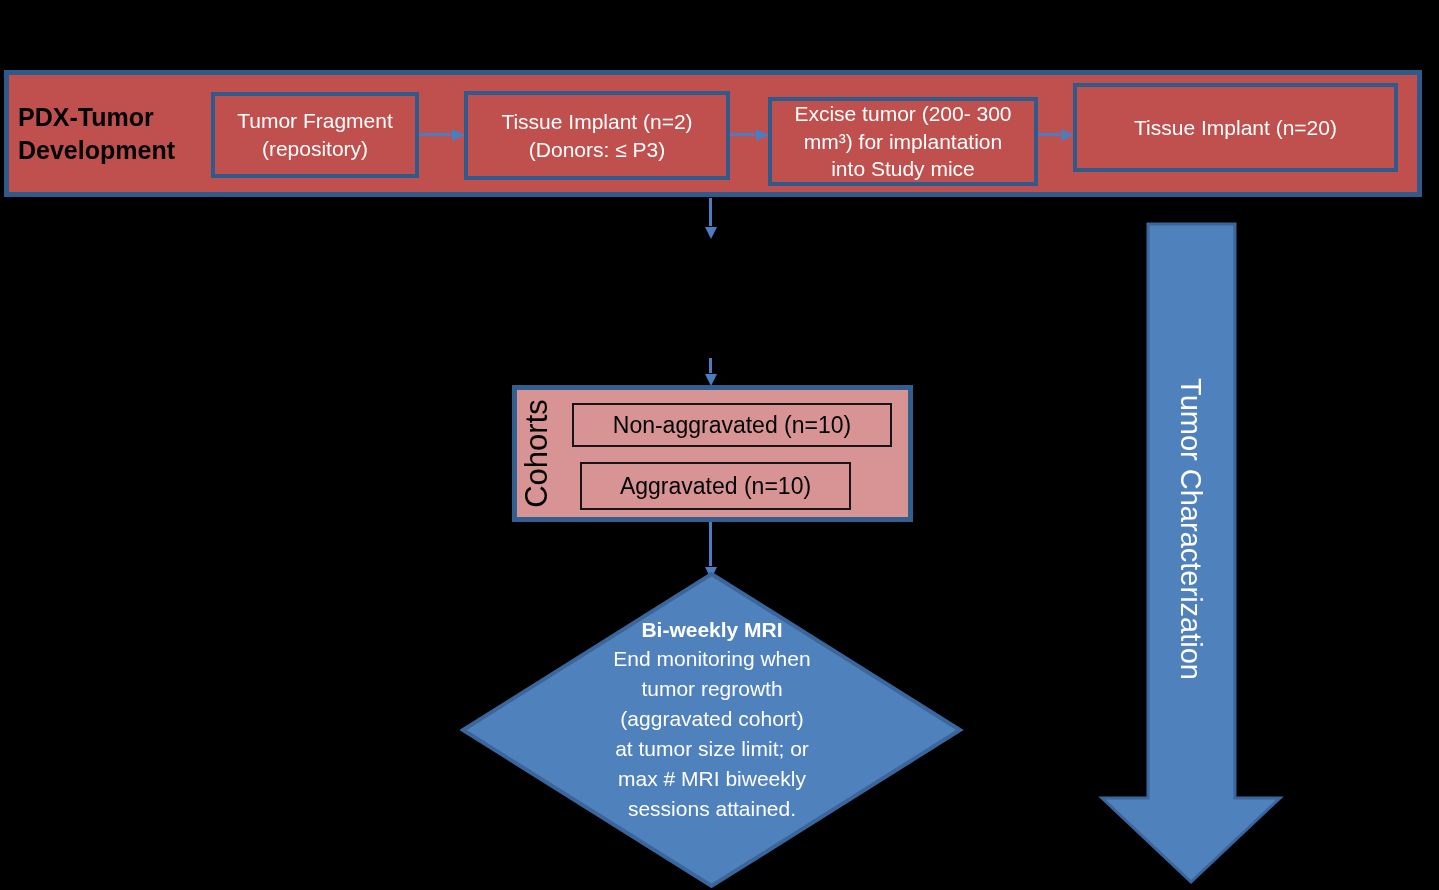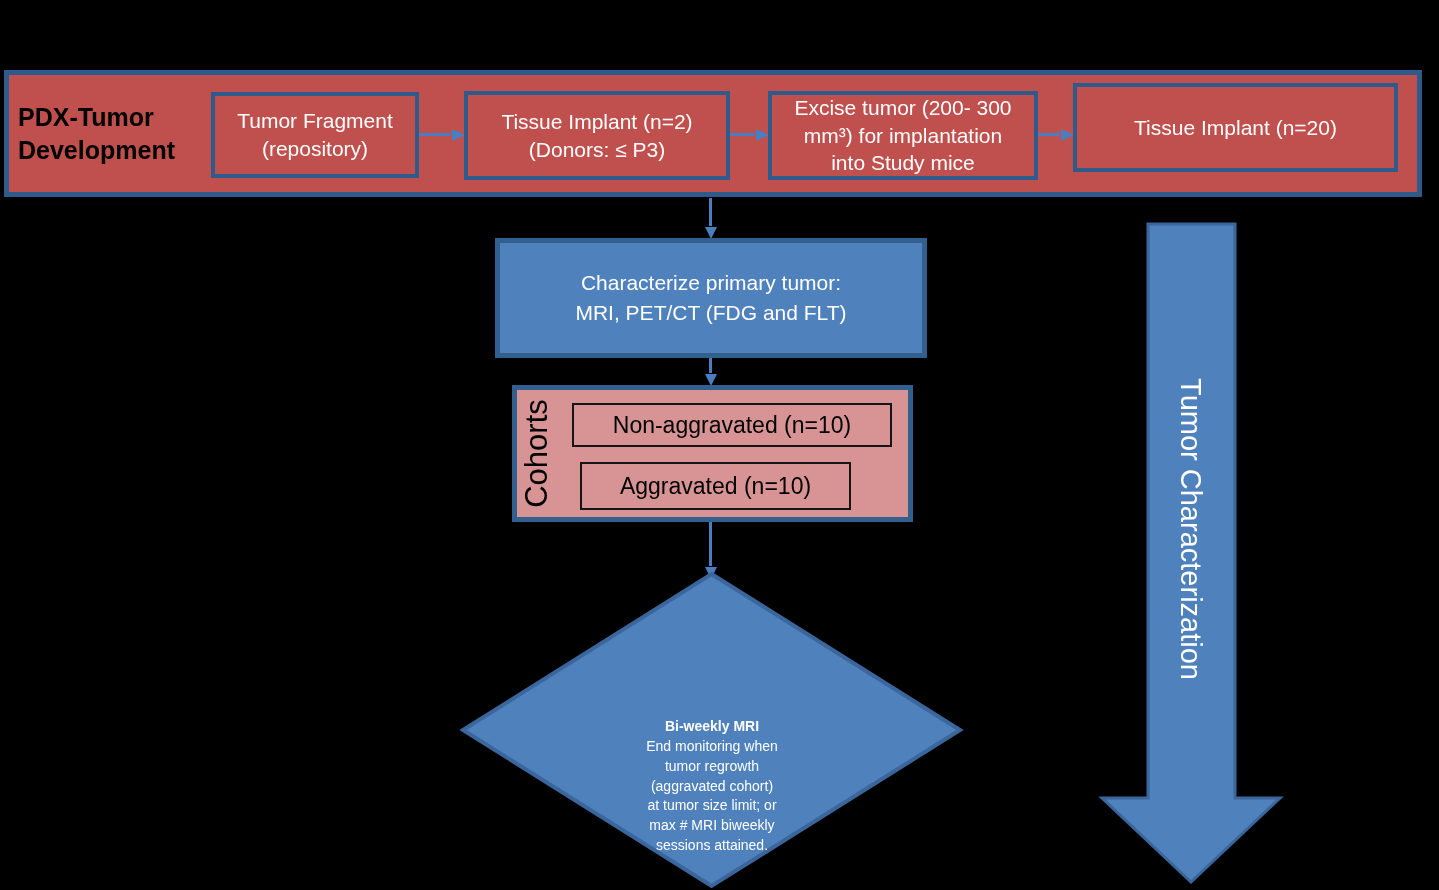--- a/index.html
+++ b/index.html
@@ -119,23 +119,23 @@
     border-top: 12px solid var(--arrow-blue);
     border-left: 6px solid transparent;
     border-right: 6px solid transparent;
   }
   .shape-svg { position: absolute; }
   .diamond-text {
     position: absolute;
     left: 529px; top: 582px;
     width: 366px; height: 296px;
     display: flex; flex-direction: column;
-    justify-content: flex-end; align-items: center;
-    color: var(--text-light);
-    font-size: 14px; line-height: 1.42;
+    justify-content: center; align-items: center;
+    color: var(--text-light);
+    font-size: 21px; line-height: 1.42;
     text-align: center;
     padding-bottom: 22px;
     box-sizing: border-box;
   }
   .diamond-title { font-weight: bold; }
   .big-arrow-label {
     position: absolute;
     left: 991px; top: 508px;
     width: 400px; height: 42px;
     transform: rotate(90deg);
@@ -164,38 +164,34 @@
 
   <div class="harrow" style="left:419px;top:133px;width:32px;"></div>
 
   <div class="rbox" style="left:464px;top:91px;width:266px;height:89px;">
     <div>Tissue Implant (n=2)</div>
     <div>(Donors: ≤ P3)</div>
   </div>
 
   <div class="harrow" style="left:730px;top:133px;width:25px;"></div>
 
-  <div class="rbox" style="left:768px;top:91px;width:270px;height:89px;">
+  <div class="rbox" style="left:768px;top:97px;width:270px;height:89px;">
     <div>Excise tumor (200- 300</div>
     <div>mm³) for implantation</div>
     <div>into Study mice</div>
   </div>
 
   <div class="harrow" style="left:1038px;top:133px;width:22px;"></div>
 
   <div class="rbox" style="left:1073px;top:83px;width:325px;height:89px;">
     <div>Tissue Implant (n=20)</div>
   </div>
 
   <div class="varrow" style="left:709px;top:198px;height:28px;"></div>
 
-  <div class="bluebox" style="left:495px;top:238px;width:432px;height:120px;">
-    <div>Characterize primary tumor:</div>
-    <div>MRI, PET/CT (FDG and FLT)</div>
-  </div>
 
   <div class="varrow" style="left:709px;top:358px;height:15px;"></div>
 
   <div class="cohorts-box"></div>
   <div class="cohorts-label">Cohorts</div>
 
   <div class="cohort-item" style="left:572px;top:403px;width:320px;height:44px;text-align:center;">Non-aggravated (n=10)</div>
   <div class="cohort-item" style="left:572px;top:462px;width:271px;height:48px;margin-left:8px;">Aggravated (n=10)</div>
 
   <div class="varrow" style="left:709px;top:522px;height:44px;"></div>

